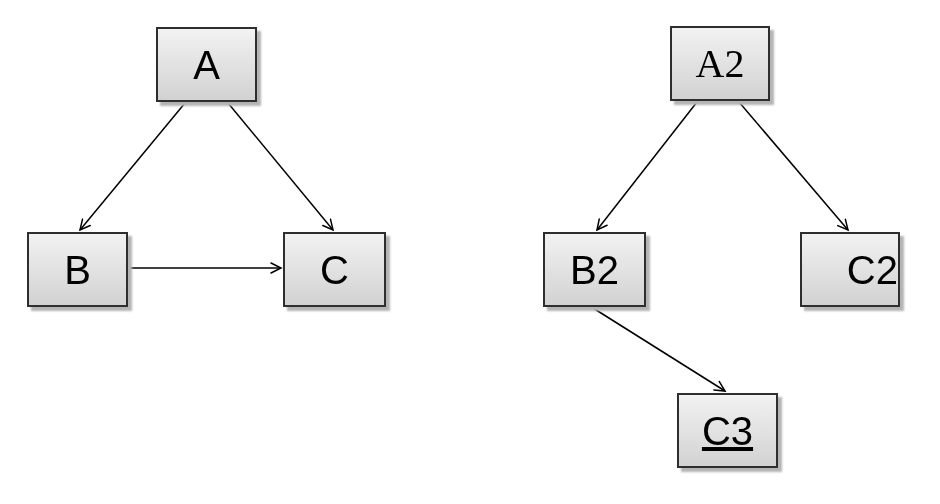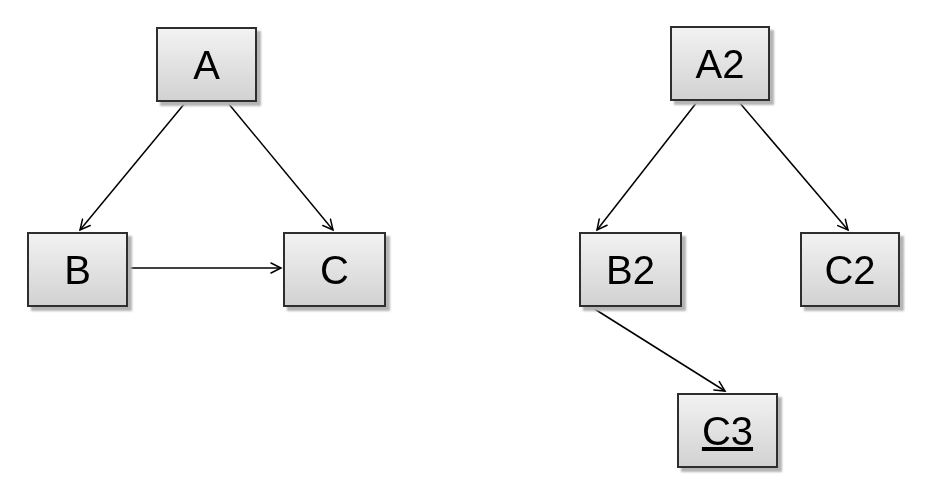--- a/index.html
+++ b/index.html
@@ -64,25 +64,25 @@
     </svg>
 <div class="node" style="left: 156px; top: 27px; width: 101px; height: 75px;">
       <span class="node-label">A</span>
     </div>
     <div class="node" style="left: 27px; top: 232px; width: 101px; height: 75px;">
       <span class="node-label">B</span>
     </div>
     <div class="node" style="left: 283px; top: 232px; width: 103px; height: 75px;">
       <span class="node-label">C</span>
     </div>
-    <div class="node" style="left: 670px; top: 26px; width: 100px; height: 75px;">
+    <div class="node" style="left: 670px; top: 26px; width: 100px; height: 75px; font-family: Liberation Serif, serif;">
       <span class="node-label">A2</span>
     </div>
-    <div class="node" style="left: 543px; top: 232px; width: 103px; height: 75px; margin-left: 36px;">
+    <div class="node" style="left: 543px; top: 232px; width: 103px; height: 75px;">
       <span class="node-label">B2</span>
     </div>
-    <div class="node" style="left: 800px; top: 232px; width: 100px; height: 75px;">
+    <div class="node" style="left: 800px; top: 232px; width: 100px; height: 75px; justify-content: flex-end;">
       <span class="node-label">C2</span>
     </div>
     <div class="node" style="left: 677px; top: 393px; width: 101px; height: 75px; text-decoration: underline;">
       <span class="node-label">C3</span>
     </div>
   </div>
 
 </body></html>

